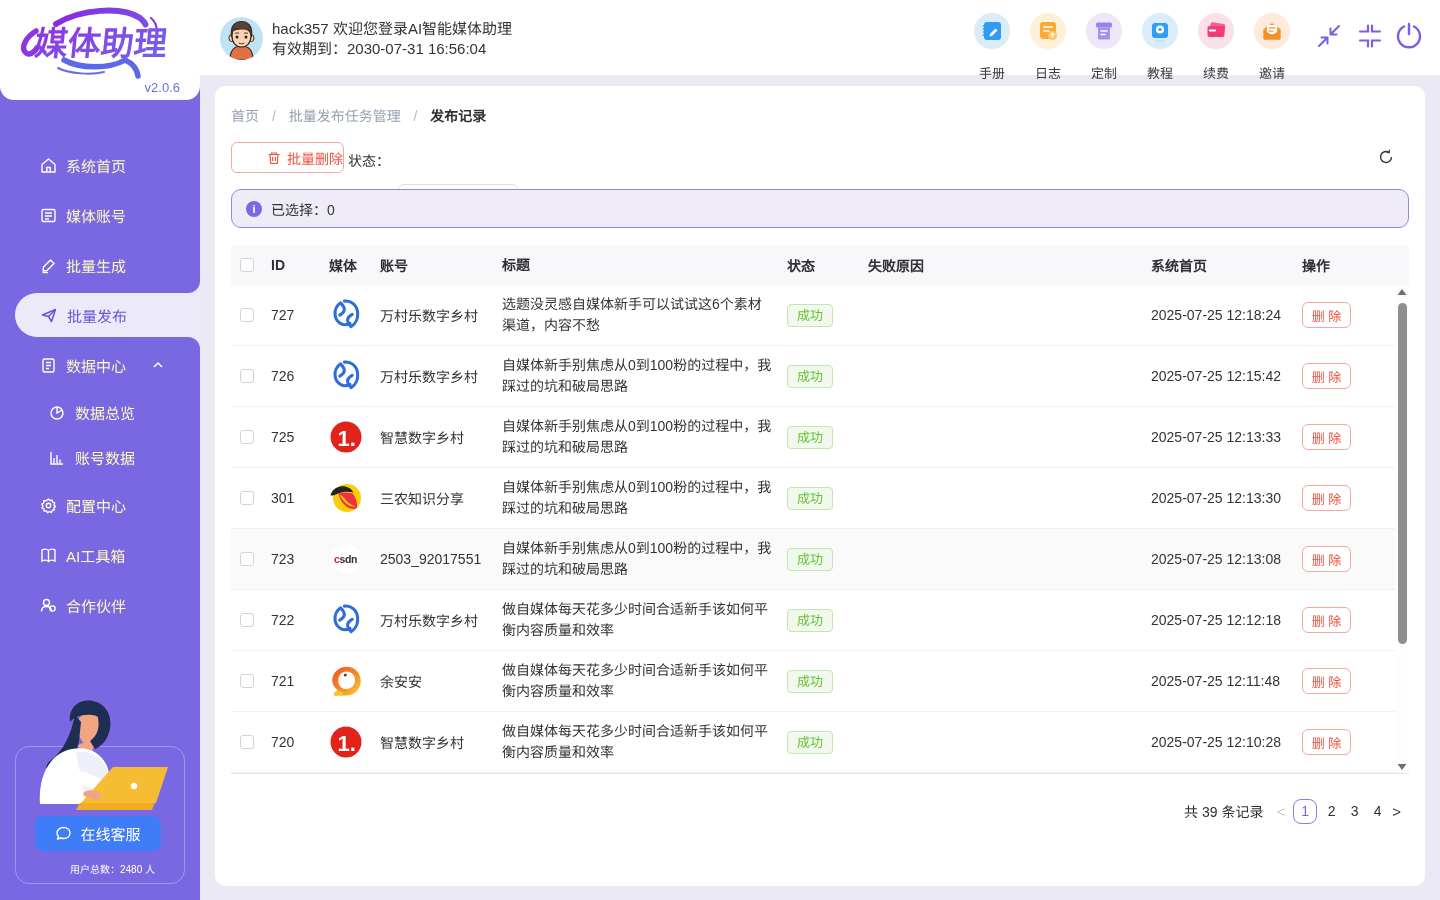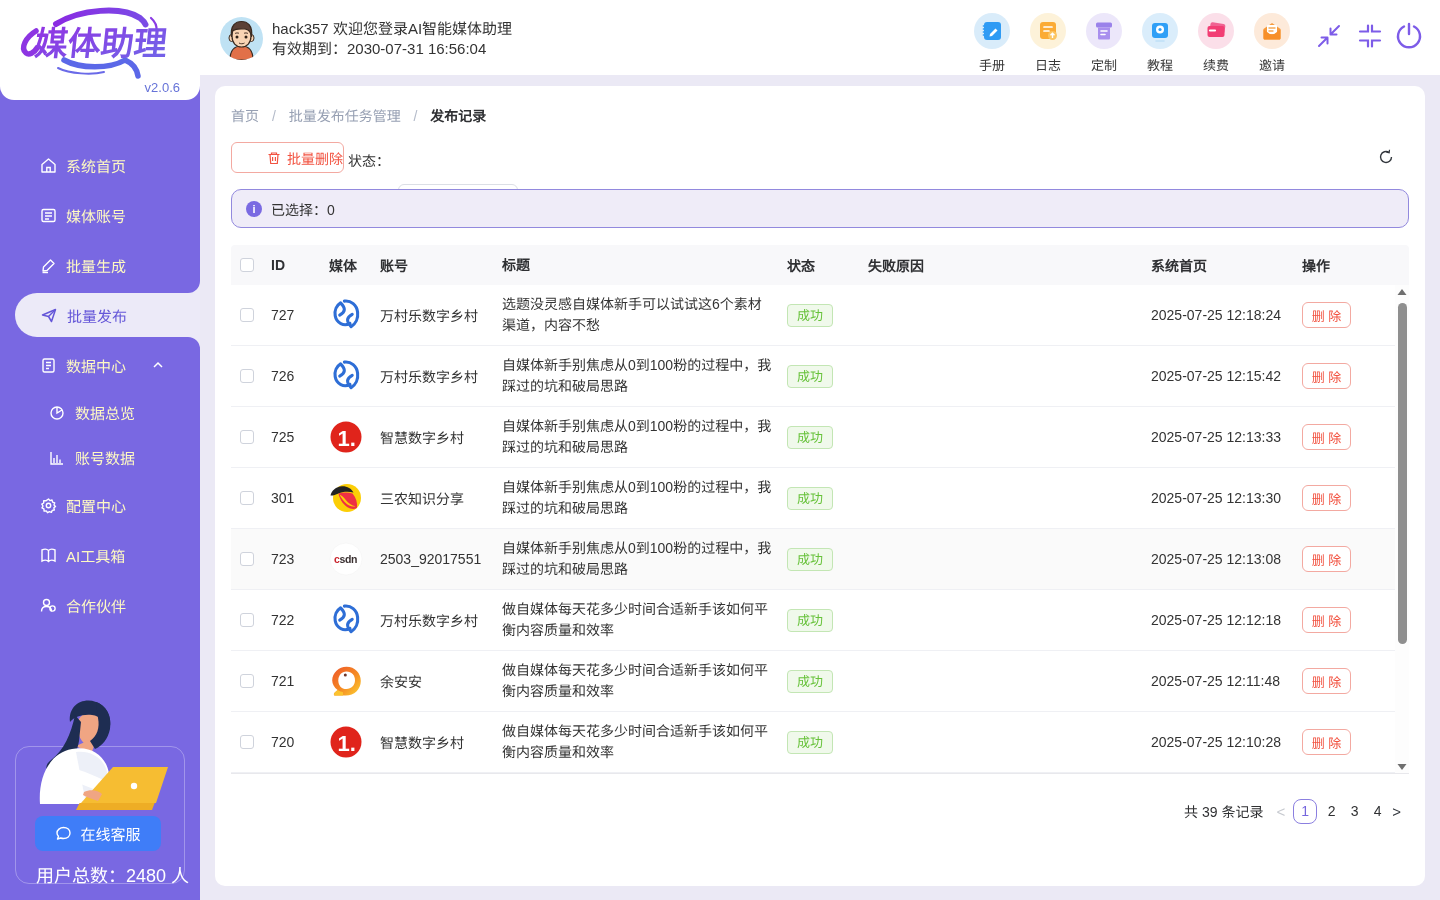--- a/index.html
+++ b/index.html
@@ -20,30 +20,30 @@
 .sel { position:relative; height:44px; margin:3px 0 3px 15px; padding-left:25px; background:#eceaf8; border-radius:22px 0 0 22px; color:#6456d8; display:flex; align-items:center; font-size:15px; }
 .sel svg { margin-right:9px; }
 .sel .cv { position:absolute; right:0; width:12px; height:12px; background:#eceaf8; }
 .sel .cv i { display:block; width:12px; height:12px; background:#7968e2; }
 .sel .cvt { top:-12px; } .sel .cvt i { border-radius:0 0 12px 0; }
 .sel .cvb { bottom:-12px; } .sel .cvb i { border-radius:0 12px 0 0; }
 .chev { margin-left:26px; }
 #botCard { position:absolute; left:15px; top:746px; width:170px; height:138px; border:1px solid rgba(255,255,255,.3); border-radius:14px; }
 #illus { position:absolute; left:18px; top:694px; width:164px; height:116px; }
 #csBtn { position:absolute; left:35px; top:816px; width:126px; height:35px; background:#3f7df8; border-radius:8px; color:#fff; font-size:15px; display:flex; align-items:center; justify-content:center; gap:8px; }
-#uCount { position:absolute; left:0; top:861px; width:225px; text-align:center; color:#fff; font-size:18px; }
+#uCount { position:absolute; left:0; top:861px; width:225px; text-align:center; color:#fff; font-size:10px; }
 
 
 #header { position:absolute; left:200px; top:0; width:1240px; height:75px; background:#fff; }
 #avatar { position:absolute; left:20px; top:17px; }
 #welc { position:absolute; left:72px; top:19px; font-size:15px; line-height:20px; color:#333; }
 .hicons { position:absolute; left:764px; top:13px; display:flex; }
 .hic { width:56px; display:flex; flex-direction:column; align-items:center; }
 .hic .cir { width:36px; height:36px; border-radius:50%; display:flex; align-items:center; justify-content:center; }
-.hic .lb { font-size:13px; color:#3a3a3a; margin-top:6px; }
+.hic .lb { font-size:13px; color:#3a3a3a; margin-top:14px; }
 .wctl { position:absolute; top:23px; }
 
 
 #card { position:absolute; left:215px; top:86px; width:1210px; height:800px; background:#fff; border-radius:10px; }
 #bc { position:absolute; left:16px; top:19px; font-size:14px; color:#97a0b3; }
 #bc b { color:#2f3033; font-weight:600; }
 #bc .sep { margin:0 9px; color:#b4bbc9; }
 #delBtn { position:absolute; left:16px; top:56px; width:113px; height:31px; border:1px solid #f3a9a1; border-radius:6px; background:#fff; color:#f25341; font-size:14px; display:flex; align-items:center; justify-content:flex-end; gap:6px; }
 #stLbl { position:absolute; left:133px; top:64px; font-size:14px; color:#333; }
 #selBox { position:absolute; left:183px; top:55px; width:120px; height:33px; border:1px solid #dcdfe6; border-radius:6px; background:#fff; font-size:14px; color:#333; display:flex; align-items:center; padding:0 12px;margin-top:43px; }

